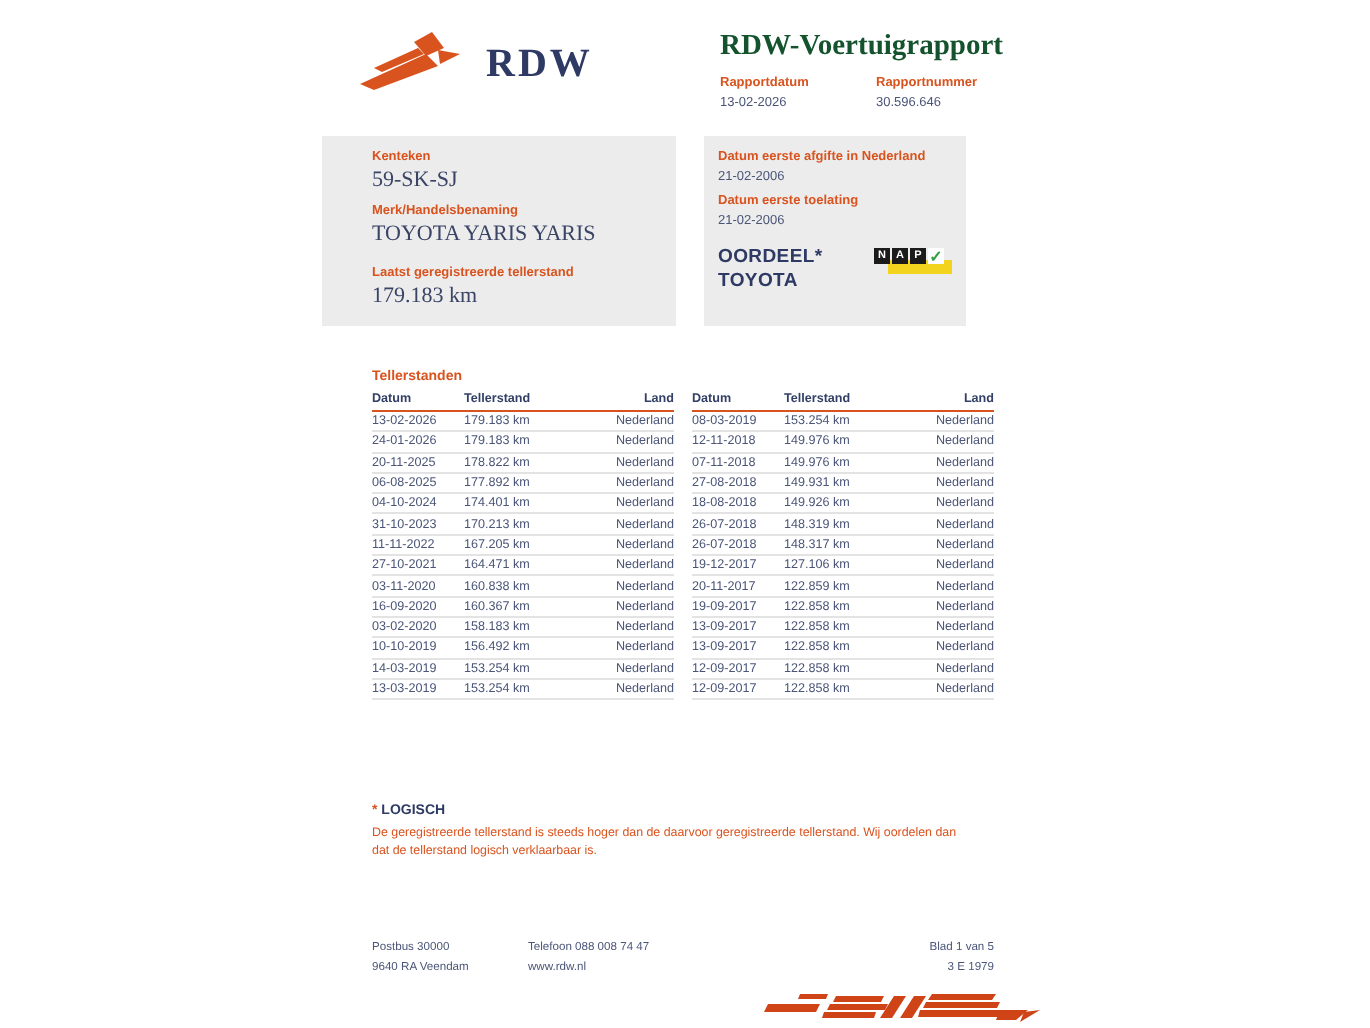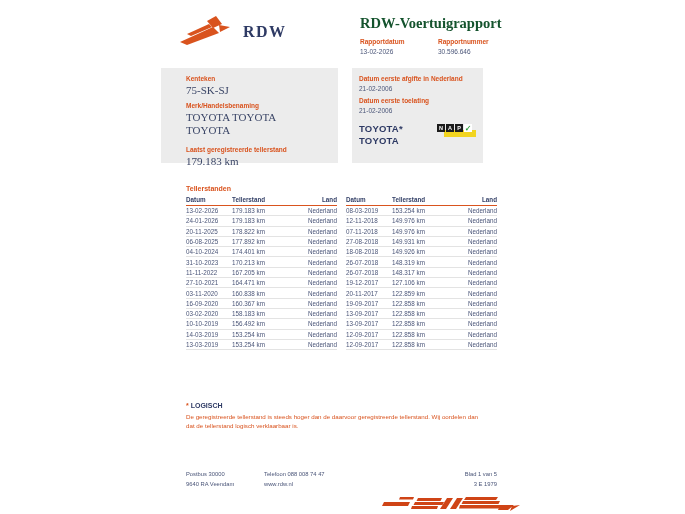--- a/index.html
+++ b/index.html
@@ -9,21 +9,21 @@
     font-family: "Liberation Sans", sans-serif;
     color: #3c466e;
     overflow: hidden;
   }
   .abs { position: absolute; }
 
   
   .logo-wrap { left: 179px; top: 13px; display: flex; align-items: center; gap: 6px; }
   .brand-text {
     font-family: "Liberation Serif", serif;
-    font-weight: bold; font-size: 16px; letter-spacing: 1.5px; color: #2e3a64;
+    font-weight: bold; font-size: 20px; letter-spacing: 1.5px; color: #2e3a64;
   }
   .doc-title {
     left: 360px; top: 15px;
     font-family: "Liberation Serif", serif;
     font-weight: bold; font-size: 14.5px; color: #14532d;
   }
   .meta { left: 360px; top: 38px; display: flex; gap: 16px; }
   .meta .col { min-width: 62px; }
   .lbl { font-size: 6.5px; font-weight: bold; color: #d9531e; }
   .val { font-size: 6.5px; color: #4a5578; margin-top: 3px; }
@@ -108,35 +108,35 @@
     <div class="val">13-02-2026</div>
   </div>
   <div class="col">
     <div class="lbl">Rapportnummer</div>
     <div class="val">30.596.646</div>
   </div>
 </div>
 
 <div class="abs box box-left">
   <div class="lbl">Kenteken</div>
-  <div class="bigval">75-SK-SJ</div>
+  <div class="bigval">59-SK-SJ</div>
   <div class="lbl mt6">Merk/Handelsbenaming</div>
-  <div class="bigval wrap">TOYOTA TOYOTA TOYOTA</div>
+  <div class="bigval wrap">TOYOTA YARIS YARIS</div>
   <div class="lbl mt9">Laatst geregistreerde tellerstand</div>
   <div class="bigval">179.183 km</div>
 </div>
 
 <div class="abs box box-right">
   <div class="lbl">Datum eerste afgifte in Nederland</div>
   <div class="val">21-02-2006</div>
   <div class="lbl mt6">Datum eerste toelating</div>
   <div class="val">21-02-2006</div>
   <div class="oordeel-row">
     <div class="oordeel">
-      <div>TOYOTA*</div>
+      <div>OORDEEL*</div>
       <div>TOYOTA</div>
     </div>
     <div class="nap">
       <div class="nap-yellow"></div>
       <div class="nap-boxes">
         <div class="nap-box">N</div>
         <div class="nap-box">A</div>
         <div class="nap-box">P</div>
         <div class="nap-box check">✓</div>
       </div>

